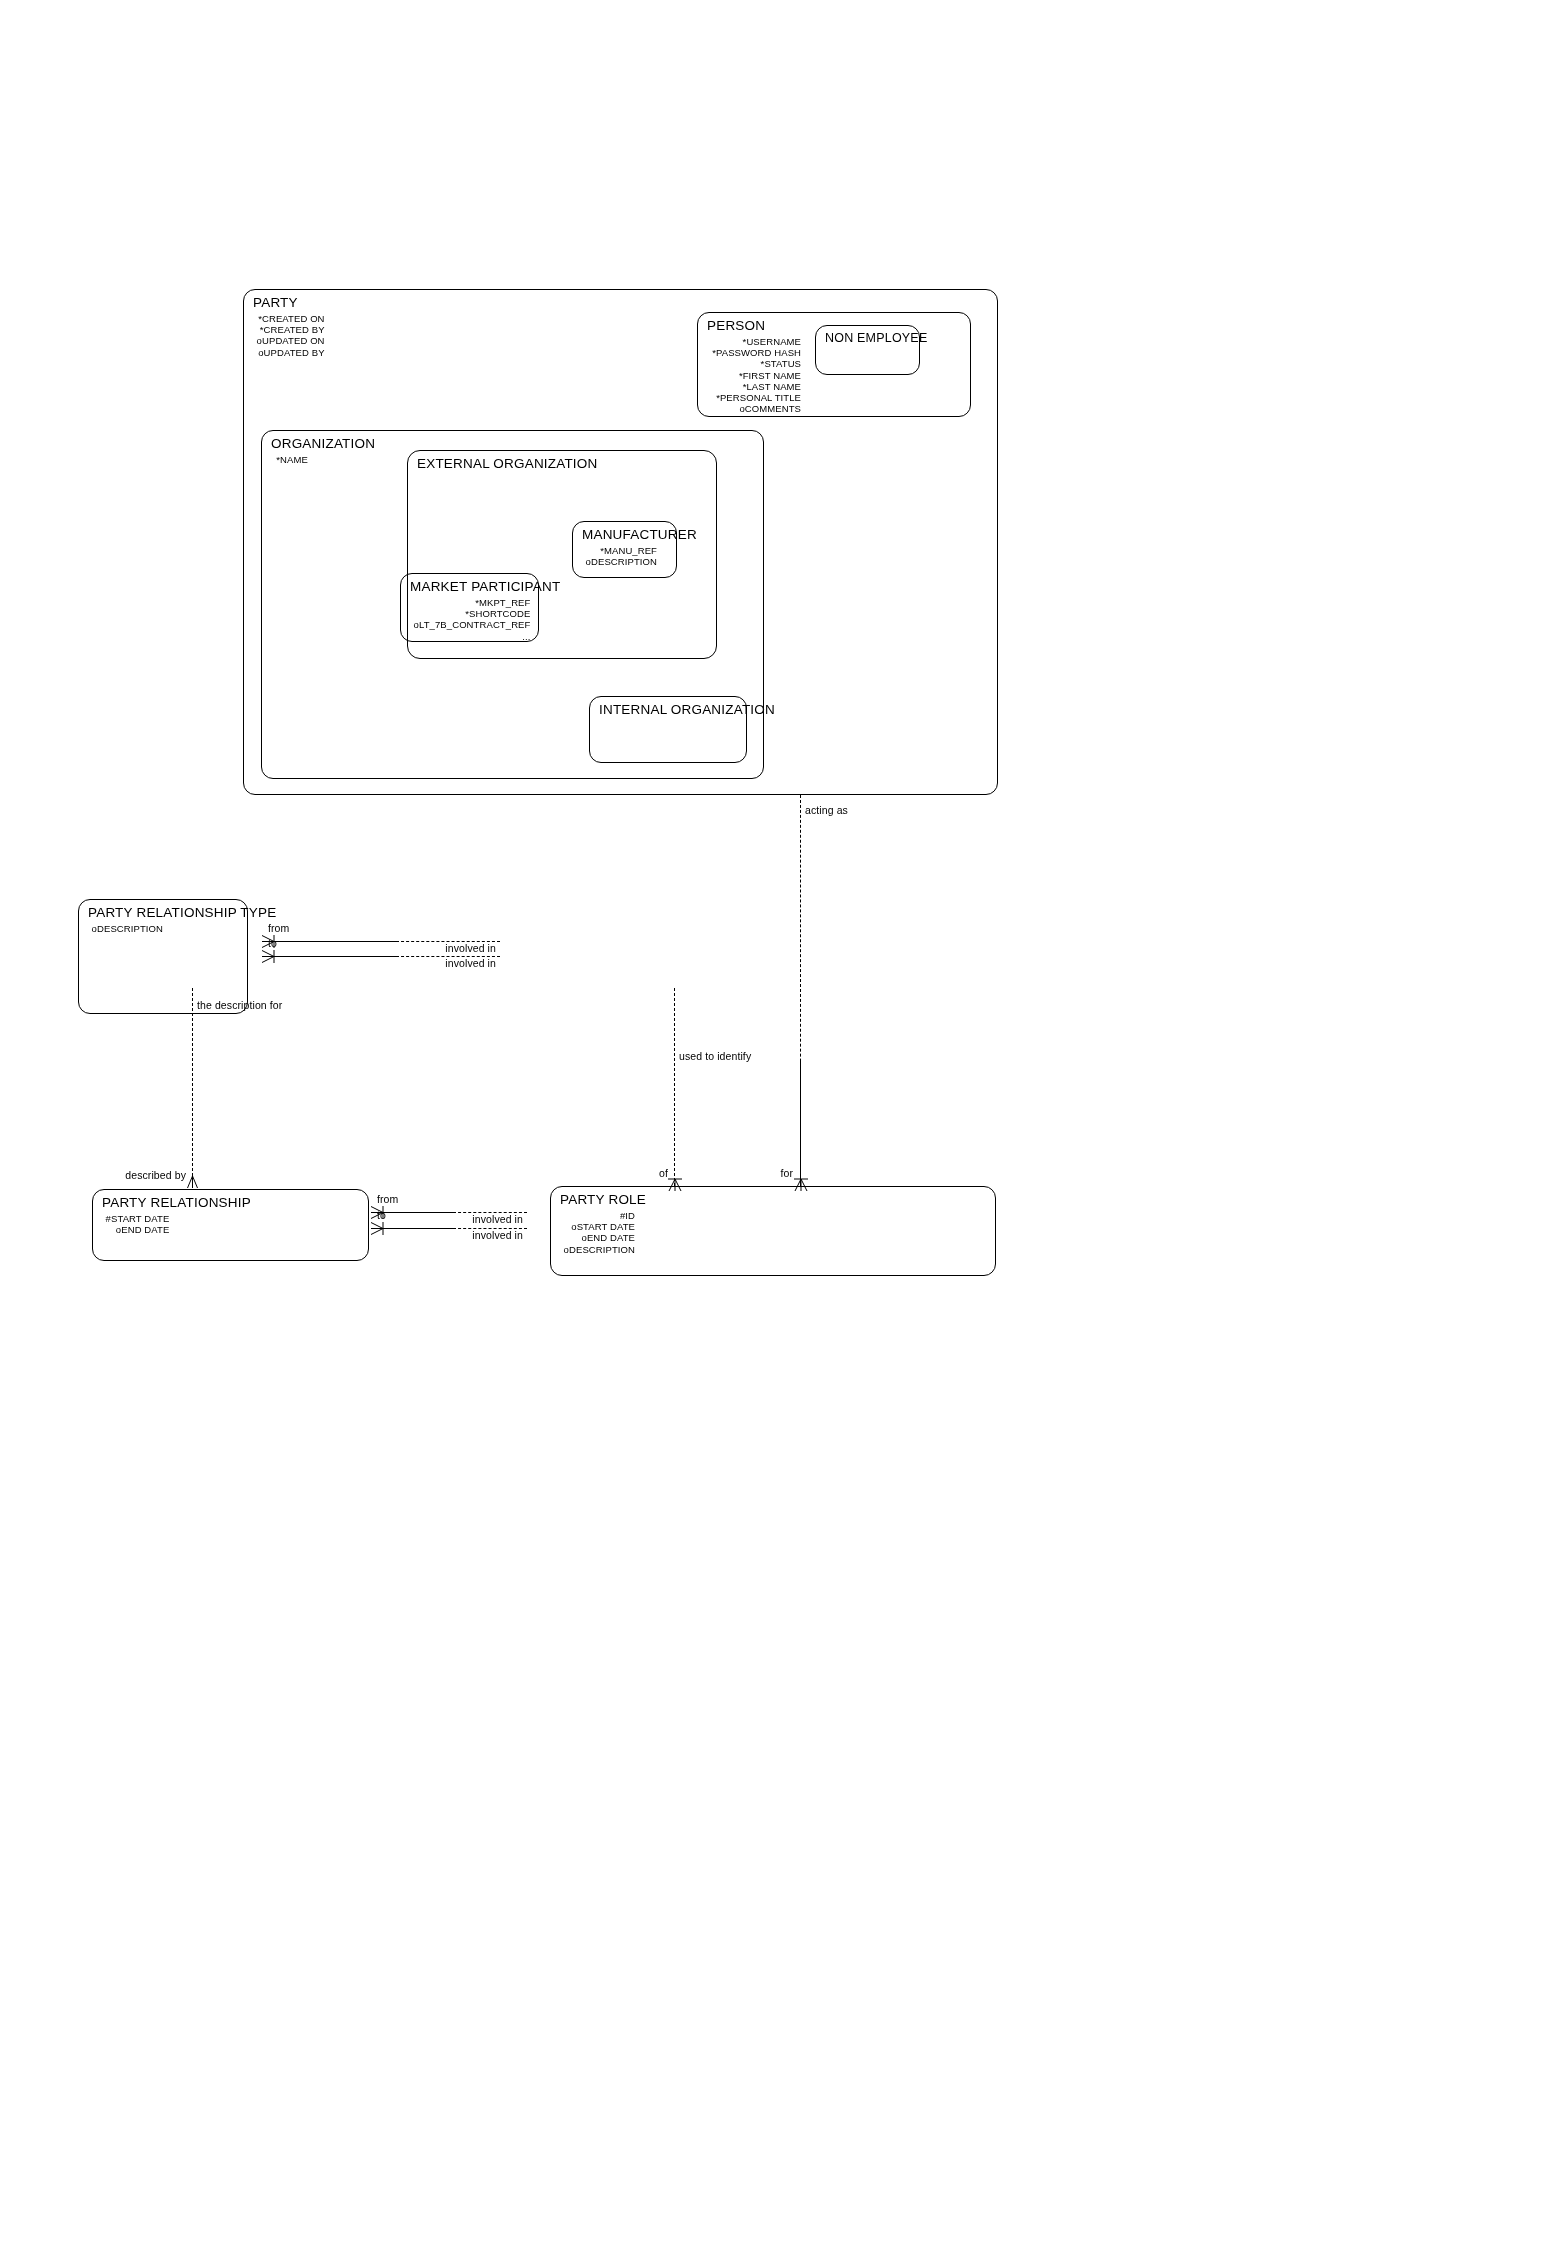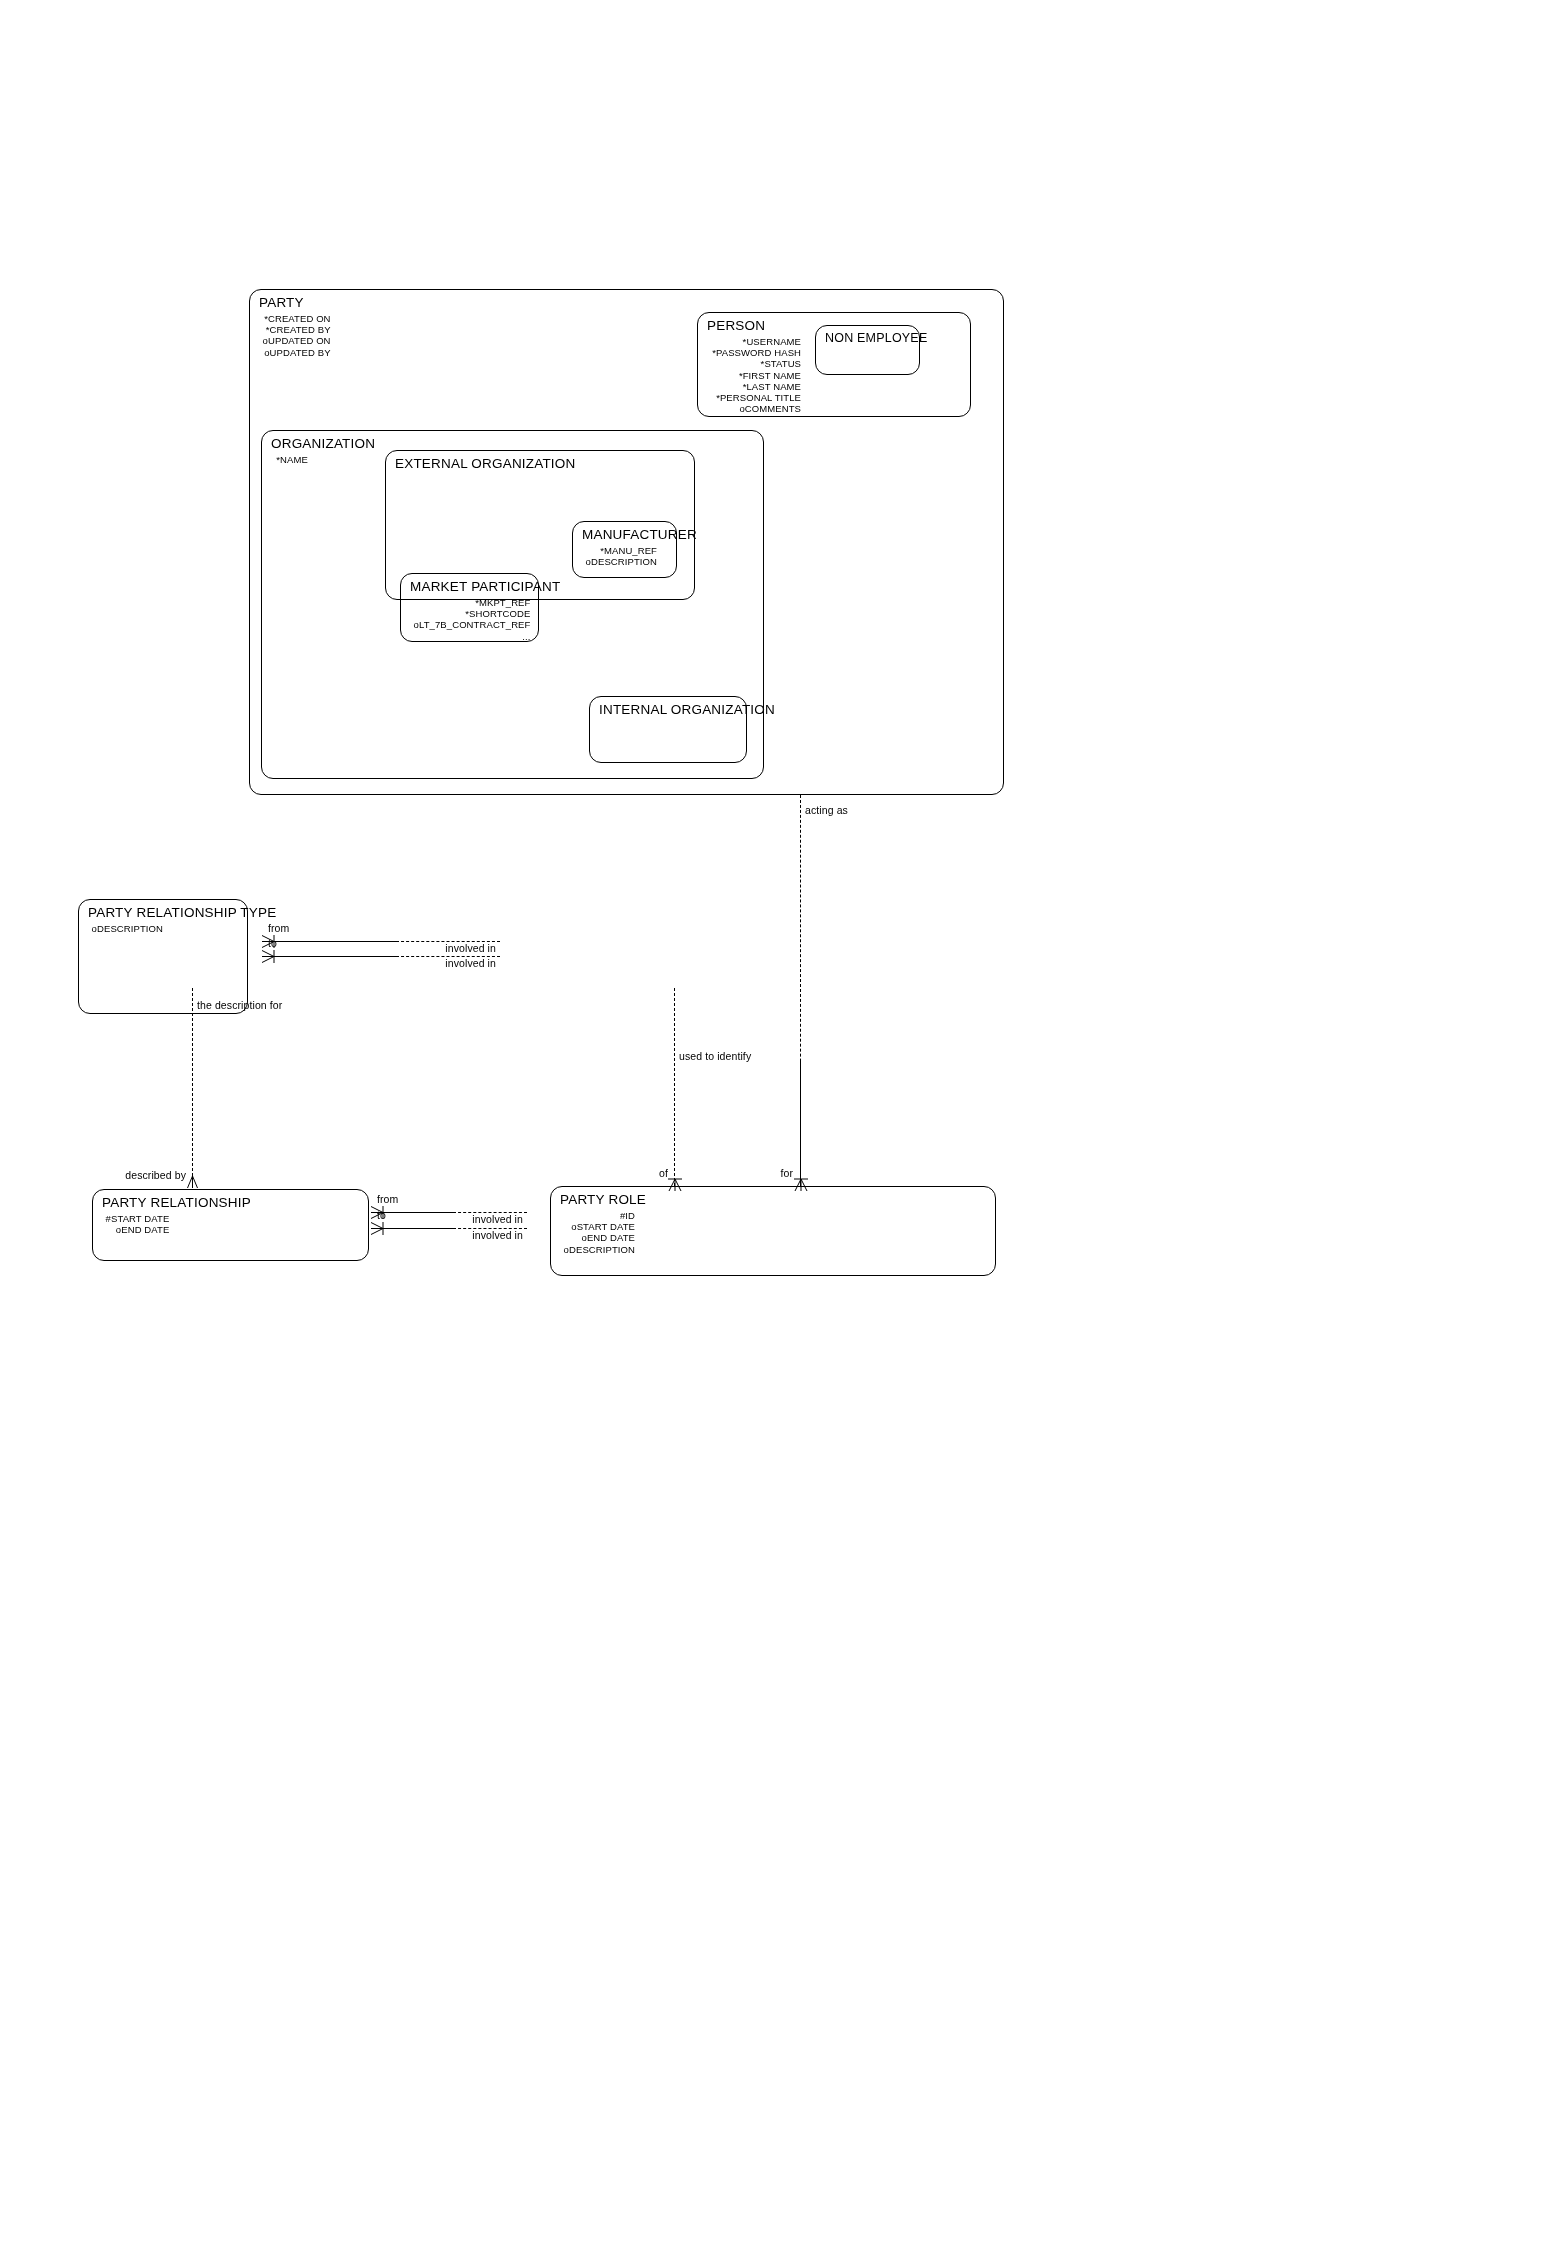--- a/index.html
+++ b/index.html
@@ -86,21 +86,21 @@
 
   
   .foot { position: absolute; }
   .foot svg { display: block; overflow: visible; }
 </style>
 </head>
 <body>
 
 <div id="canvas">
 
-  <div class="entity" style="left:249px; top:289px; width:755px; height:506px;padding-left:8px;">
+  <div class="entity" style="left:243px; top:289px; width:755px; height:506px;padding-left:8px;">
     <div class="ename">PARTY</div>
     <div class="attrs">
       <span class="row"><span class="mk">*</span><span>CREATED ON</span></span>
       <span class="row"><span class="mk">*</span><span>CREATED BY</span></span>
       <span class="row"><span class="mk">o</span><span>UPDATED ON</span></span>
       <span class="row"><span class="mk">o</span><span>UPDATED BY</span></span>
     </div>
   </div>
 
   <div class="entity" style="left:697px; top:312px; width:274px; height:105px;">
@@ -120,21 +120,21 @@
     <div class="ename">NON EMPLOYEE</div>
   </div>
 
   <div class="entity" style="left:261px; top:430px; width:503px; height:349px;">
     <div class="ename">ORGANIZATION</div>
     <div class="attrs">
       <span class="row"><span class="mk">*</span><span>NAME</span></span>
     </div>
   </div>
 
-  <div class="entity" style="left:385px; top:450px; width:310px; height:150px;">
+  <div class="entity" style="left:407px; top:450px; width:310px; height:209px;border-radius:13px;">
     <div class="ename">EXTERNAL ORGANIZATION</div>
   </div>
 
   <div class="entity" style="left:572px; top:521px; width:105px; height:57px;">
     <div class="ename">MANUFACTURER</div>
     <div class="attrs">
       <span class="row"><span class="mk">*</span><span>MANU_REF</span></span>
       <span class="row"><span class="mk">o</span><span>DESCRIPTION</span></span>
     </div>
   </div>

